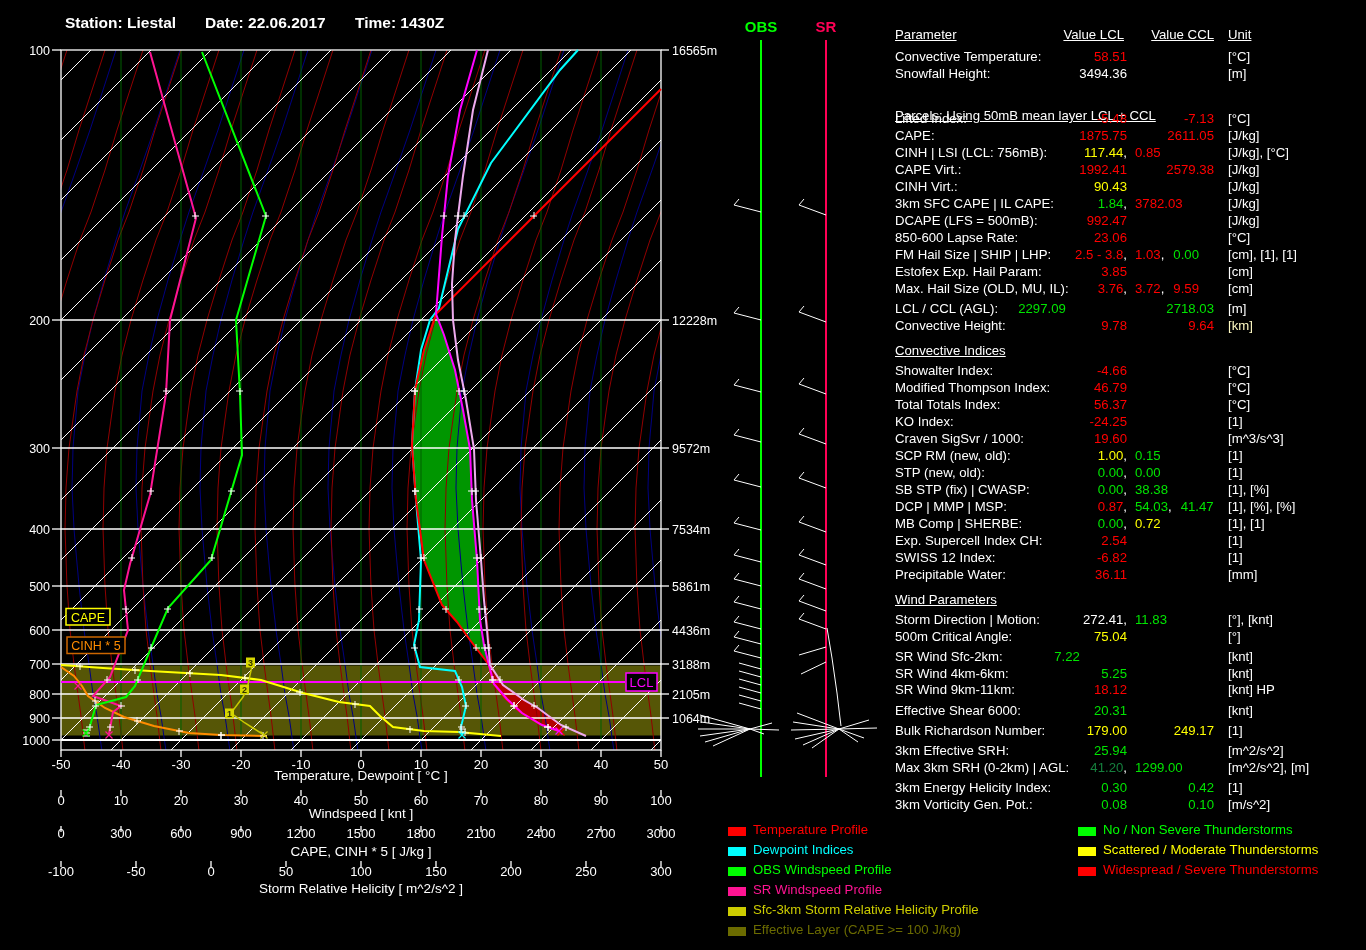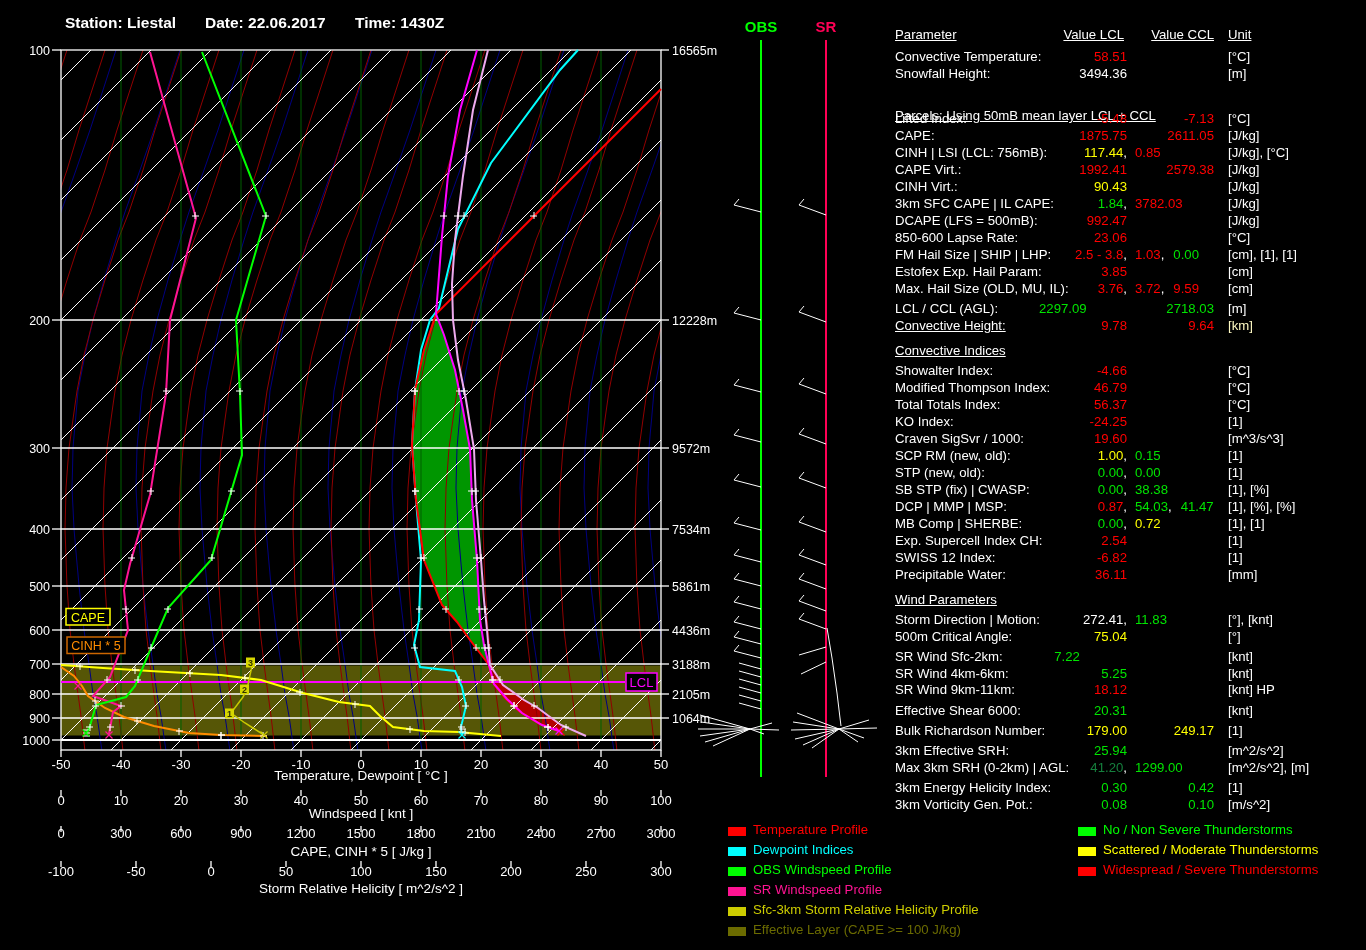--- a/index.html
+++ b/index.html
@@ -273,24 +273,24 @@
     <div class="c" style="left:1135px;top:247px"><span style="color:#ff0000">1.03</span><span style="color:#fff">,</span><span style="display:inline-block;width:9px"></span><span style="color:#00e400">0.00</span></div>
     <div class="c " style="left:1228px;top:247px;color:#ffffff;">[cm], [1], [1]</div>
     <div class="c " style="left:895px;top:264px;color:#ffffff;">Estofex Exp. Hail Param:</div>
     <div class="c" style="left:1007px;top:264px;width:120px;text-align:right"><span style="color:#ff0000">3.85</span></div>
     <div class="c " style="left:1228px;top:264px;color:#ffffff;">[cm]</div>
     <div class="c " style="left:895px;top:281px;color:#ffffff;">Max. Hail Size (OLD, MU, IL):</div>
     <div class="c" style="left:1007px;top:281px;width:120px;text-align:right"><span style="color:#ff0000">3.76</span><span style="color:#fff">,</span></div>
     <div class="c" style="left:1135px;top:281px"><span style="color:#ff0000">3.72</span><span style="color:#fff">,</span><span style="display:inline-block;width:9px"></span><span style="color:#ff0000">9.59</span></div>
     <div class="c " style="left:1228px;top:281px;color:#ffffff;">[cm]</div>
     <div class="c " style="left:895px;top:301px;color:#ffffff;">LCL / CCL (AGL):</div>
-    <div class="c" style="left:1039px;top:301px;width:120px;text-align:left"><span style="color:#00e400">2297.09</span></div>
+    <div class="c" style="left:982px;top:301px;width:120px;text-align:center"><span style="color:#00e400">2297.09</span></div>
     <div class="c " style="left:1129px;top:301px;color:#00e400;width:85px;text-align:right;">2718.03</div>
     <div class="c " style="left:1228px;top:301px;color:#ffffff;">[m]</div>
-    <div class="c " style="left:895px;top:318px;color:#ffffff;text-decoration:underline;">Convective Height:</div>
+    <div class="c " style="left:895px;top:318px;color:#ffffff;">Convective Height:</div>
     <div class="c" style="left:1007px;top:318px;width:120px;text-align:right"><span style="color:#ff0000">9.78</span></div>
     <div class="c " style="left:1129px;top:318px;color:#ff0000;width:85px;text-align:right;">9.64</div>
     <div class="c " style="left:1228px;top:318px;color:#fef9c3;">[km]</div>
     <div class="c " style="left:895px;top:363px;color:#ffffff;">Showalter Index:</div>
     <div class="c" style="left:1007px;top:363px;width:120px;text-align:right"><span style="color:#ff0000">-4.66</span></div>
     <div class="c " style="left:1228px;top:363px;color:#ffffff;">[°C]</div>
     <div class="c " style="left:895px;top:380px;color:#ffffff;">Modified Thompson Index:</div>
     <div class="c" style="left:1007px;top:380px;width:120px;text-align:right"><span style="color:#ff0000">46.79</span></div>
     <div class="c " style="left:1228px;top:380px;color:#ffffff;">[°C]</div>
     <div class="c " style="left:895px;top:397px;color:#ffffff;">Total Totals Index:</div>

